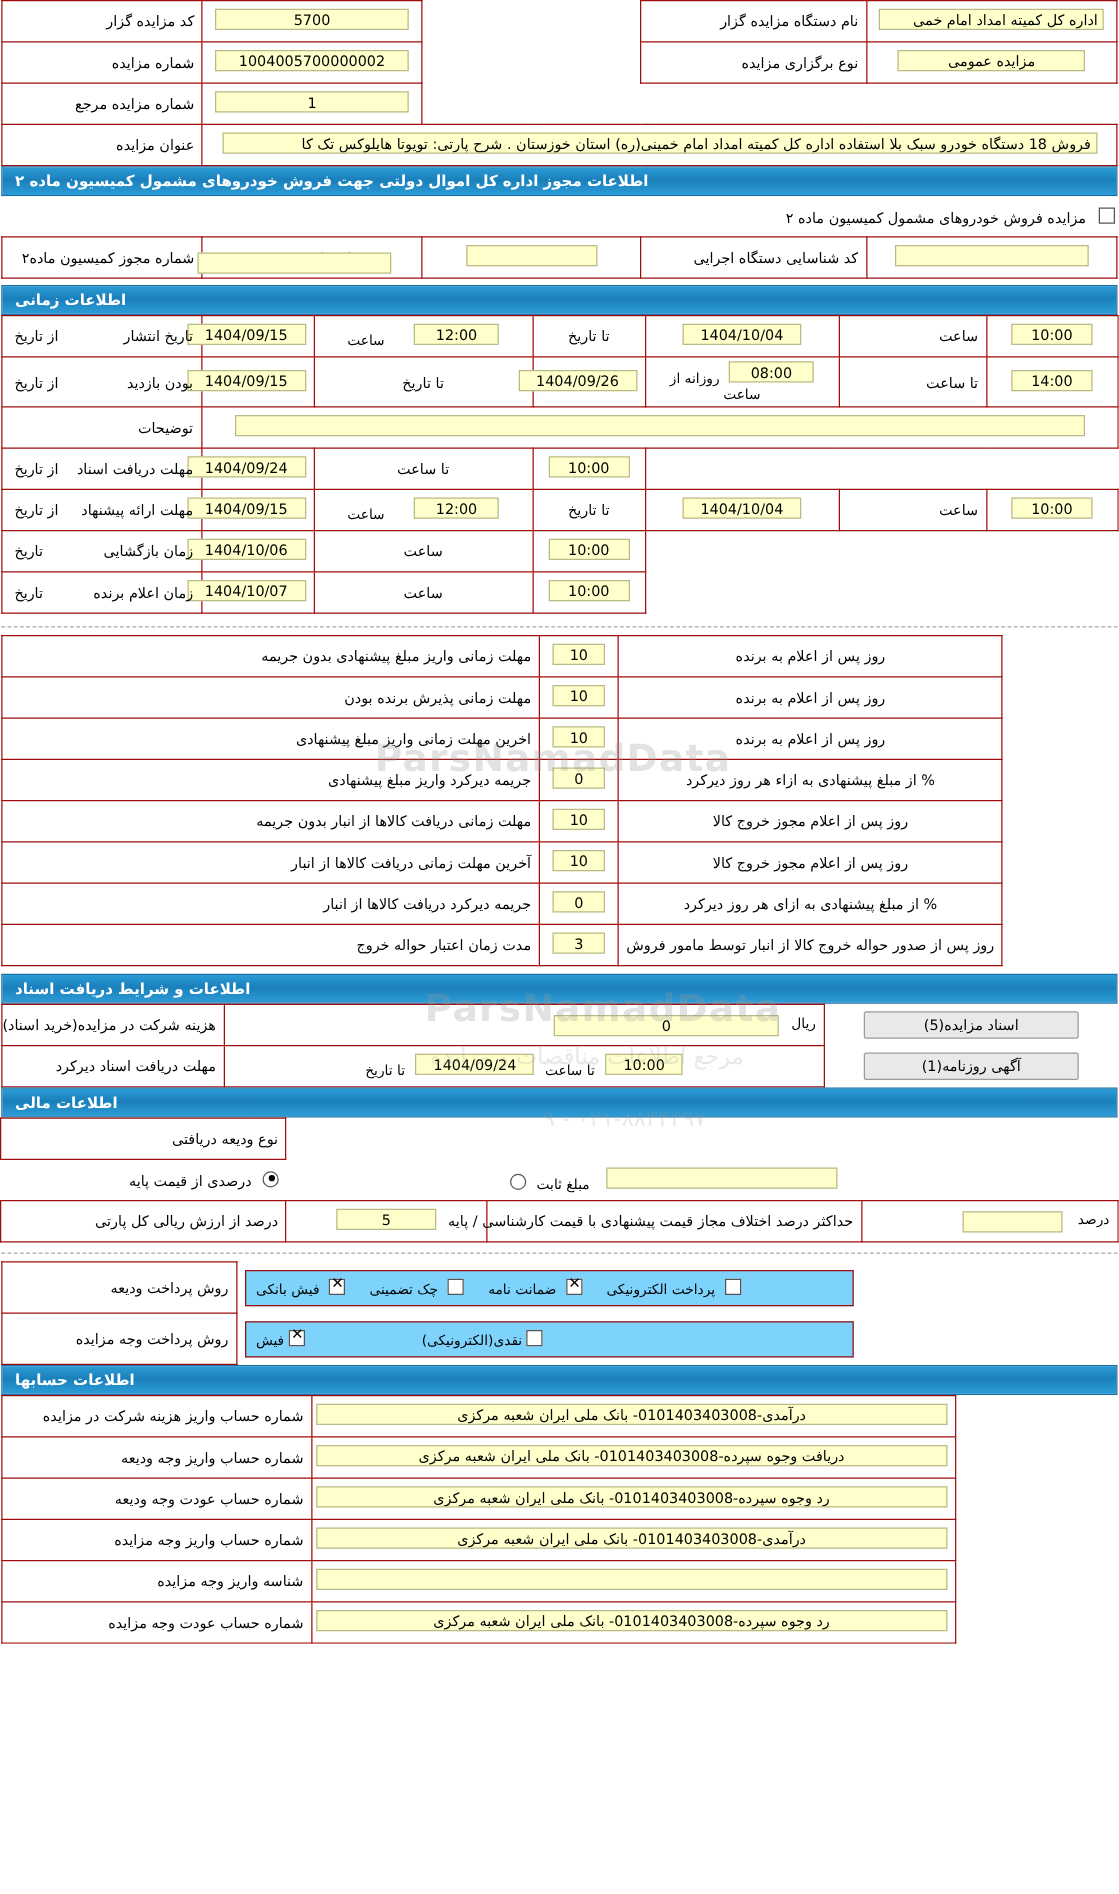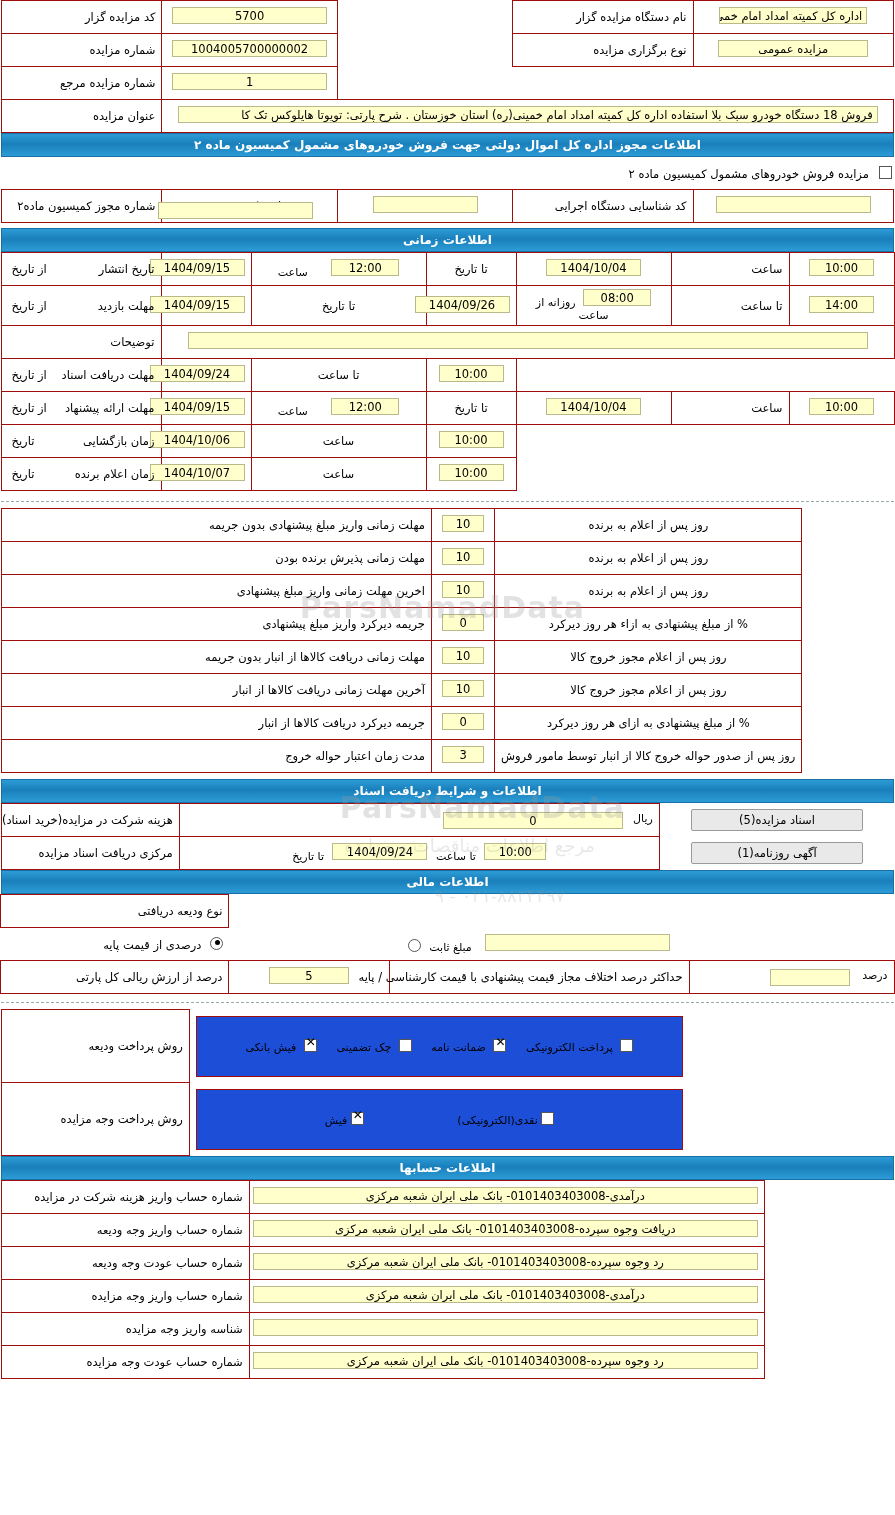--- a/index.html
+++ b/index.html
@@ -10,36 +10,36 @@
   .lbl{background:#ffffff;text-align:right;font-size:11.5px;white-space:nowrap;}
   .cellc{text-align:center;}
   .inp{
     background:#ffffcc;border:1px solid #b9b98a;height:17px;line-height:17px;
     font-size:11.5px;text-align:center;display:inline-block;box-sizing:border-box;
     color:#000;overflow:hidden;white-space:nowrap;
   }
   .inp.rt{text-align:right;padding-right:4px;}
   .sectionbar{
     background:linear-gradient(to bottom,#2c9cd6 0%,#1a7fbb 45%,#2c9cd6 100%);
-    color:#fff;font-weight:bold;font-size:12px;text-align:center;padding:4px 10px;
+    color:#fff;font-weight:bold;font-size:12px;text-align:left;padding:4px 10px;
     border:1px solid #1a6fa5;box-sizing:border-box;width:893px;margin:0 auto;
   }
   .plain{border:none !important;}
   .noborder td{border:none;}
   .dashed-wrap{width:893px;margin:0 auto;border-top:1px dashed #9aa;}
   .btn{
     background:#e9e9e9;border:1px solid #9a9a9a;border-radius:2px;
     padding:3px 10px;font-size:11.5px;display:inline-block;min-width:150px;text-align:center;
     color:#000;
   }
   .ckbox{display:inline-block;width:11px;height:11px;border:1px solid #555;background:#fff;vertical-align:-1px;position:relative;}
   .ckbox.checked::after{content:"✕";position:absolute;top:-4px;right:0px;font-size:12px;line-height:12px;color:#000;}
   .radio{display:inline-block;width:11px;height:11px;border:1px solid #555;border-radius:50%;background:#fff;vertical-align:-1px;position:relative;}
   .radio.sel::after{content:"";position:absolute;top:2px;right:2px;width:5px;height:5px;border-radius:50%;background:#000;}
-  .boxrow{background:#1d4ed8;border:1px solid #a00d0d;padding:22px 8px;text-align:center;}
+  .boxrow{background:#7dd3fc;border:1px solid #a00d0d;padding:6px 8px;text-align:left;}
   .footer{text-align:center;padding:10px 0 6px;font-size:12px;}
   .wm{
     position:absolute;pointer-events:none;color:rgba(150,150,150,.28);
     font-weight:bold;font-size:30px;letter-spacing:1px;
   }
   .wm2{position:absolute;pointer-events:none;color:rgba(150,150,150,.22);font-size:18px;}
 </style>
 </head>
 <body>
 
@@ -55,21 +55,21 @@
         <col style="width:200px">
         <col style="width:180px">
         <col style="width:85px">
         <col style="width:90px">
         <col style="width:175px">
         <col style="width:160px">
       </colgroup>
     <tbody>
         <tr>
       <td class="cellc">
-        <span class="inp rt" style="width:148px">اداره کل کمیته امداد امام خمی</span>
+        <span class="inp rt" style="width:180px">اداره کل کمیته امداد امام خمی</span>
       </td>
       <td class="lbl">نام دستگاه مزایده گزار</td>
       <td class="plain"></td>
       <td class="plain"></td>
       <td class="cellc">
         <span class="inp" style="width:155px">5700</span>
       </td>
       <td class="lbl">کد مزایده گزار</td>
     </tr>
     <tr>
@@ -197,21 +197,21 @@
         <span style="margin-right:4px">روزانه از ساعت</span>
       </td>
       <td class="cellc">
         <span class="inp" style="width:95px">1404/09/26</span>
       </td>
       <td class="lbl" style="text-align:center">تا تاریخ</td>
       <td class="cellc">
         <span class="inp" style="width:95px">1404/09/15</span>
       </td>
       <td class="lbl">
-        <span>مهلت بازدید</span>
+        <span>بودن بازدید</span>
         <span style="float:left;padding-left:4px">از تاریخ</span>
       </td>
     </tr>
 
     <tr>
       <td colspan="6" class="cellc">
         <span class="inp rt" style="width:680px"></span>
       </td>
       <td class="lbl">توضیحات</td>
     </tr>
@@ -373,21 +373,21 @@
     <tr>
       <td class="cellc plain">
         <span class="btn">آگهی روزنامه(1)</span>
       </td>
       <td class="cellc">
         <span class="inp" style="width:62px">10:00</span>
         <span style="margin:0 5px">تا ساعت</span>
         <span class="inp" style="width:95px">1404/09/24</span>
         <span style="margin-right:5px">تا تاریخ</span>
       </td>
-      <td class="lbl">مرکزی دریافت اسناد مزایده</td>
+      <td class="lbl">مهلت دریافت اسناد دیرکرد</td>
     </tr>
   </tbody>
     </table>
 
   <div class="sectionbar">اطلاعات مالی</div>
   <table class="grid">
     <colgroup>
         <col style="width:205px">
         <col style="width:300px">
         <col style="width:160px">

